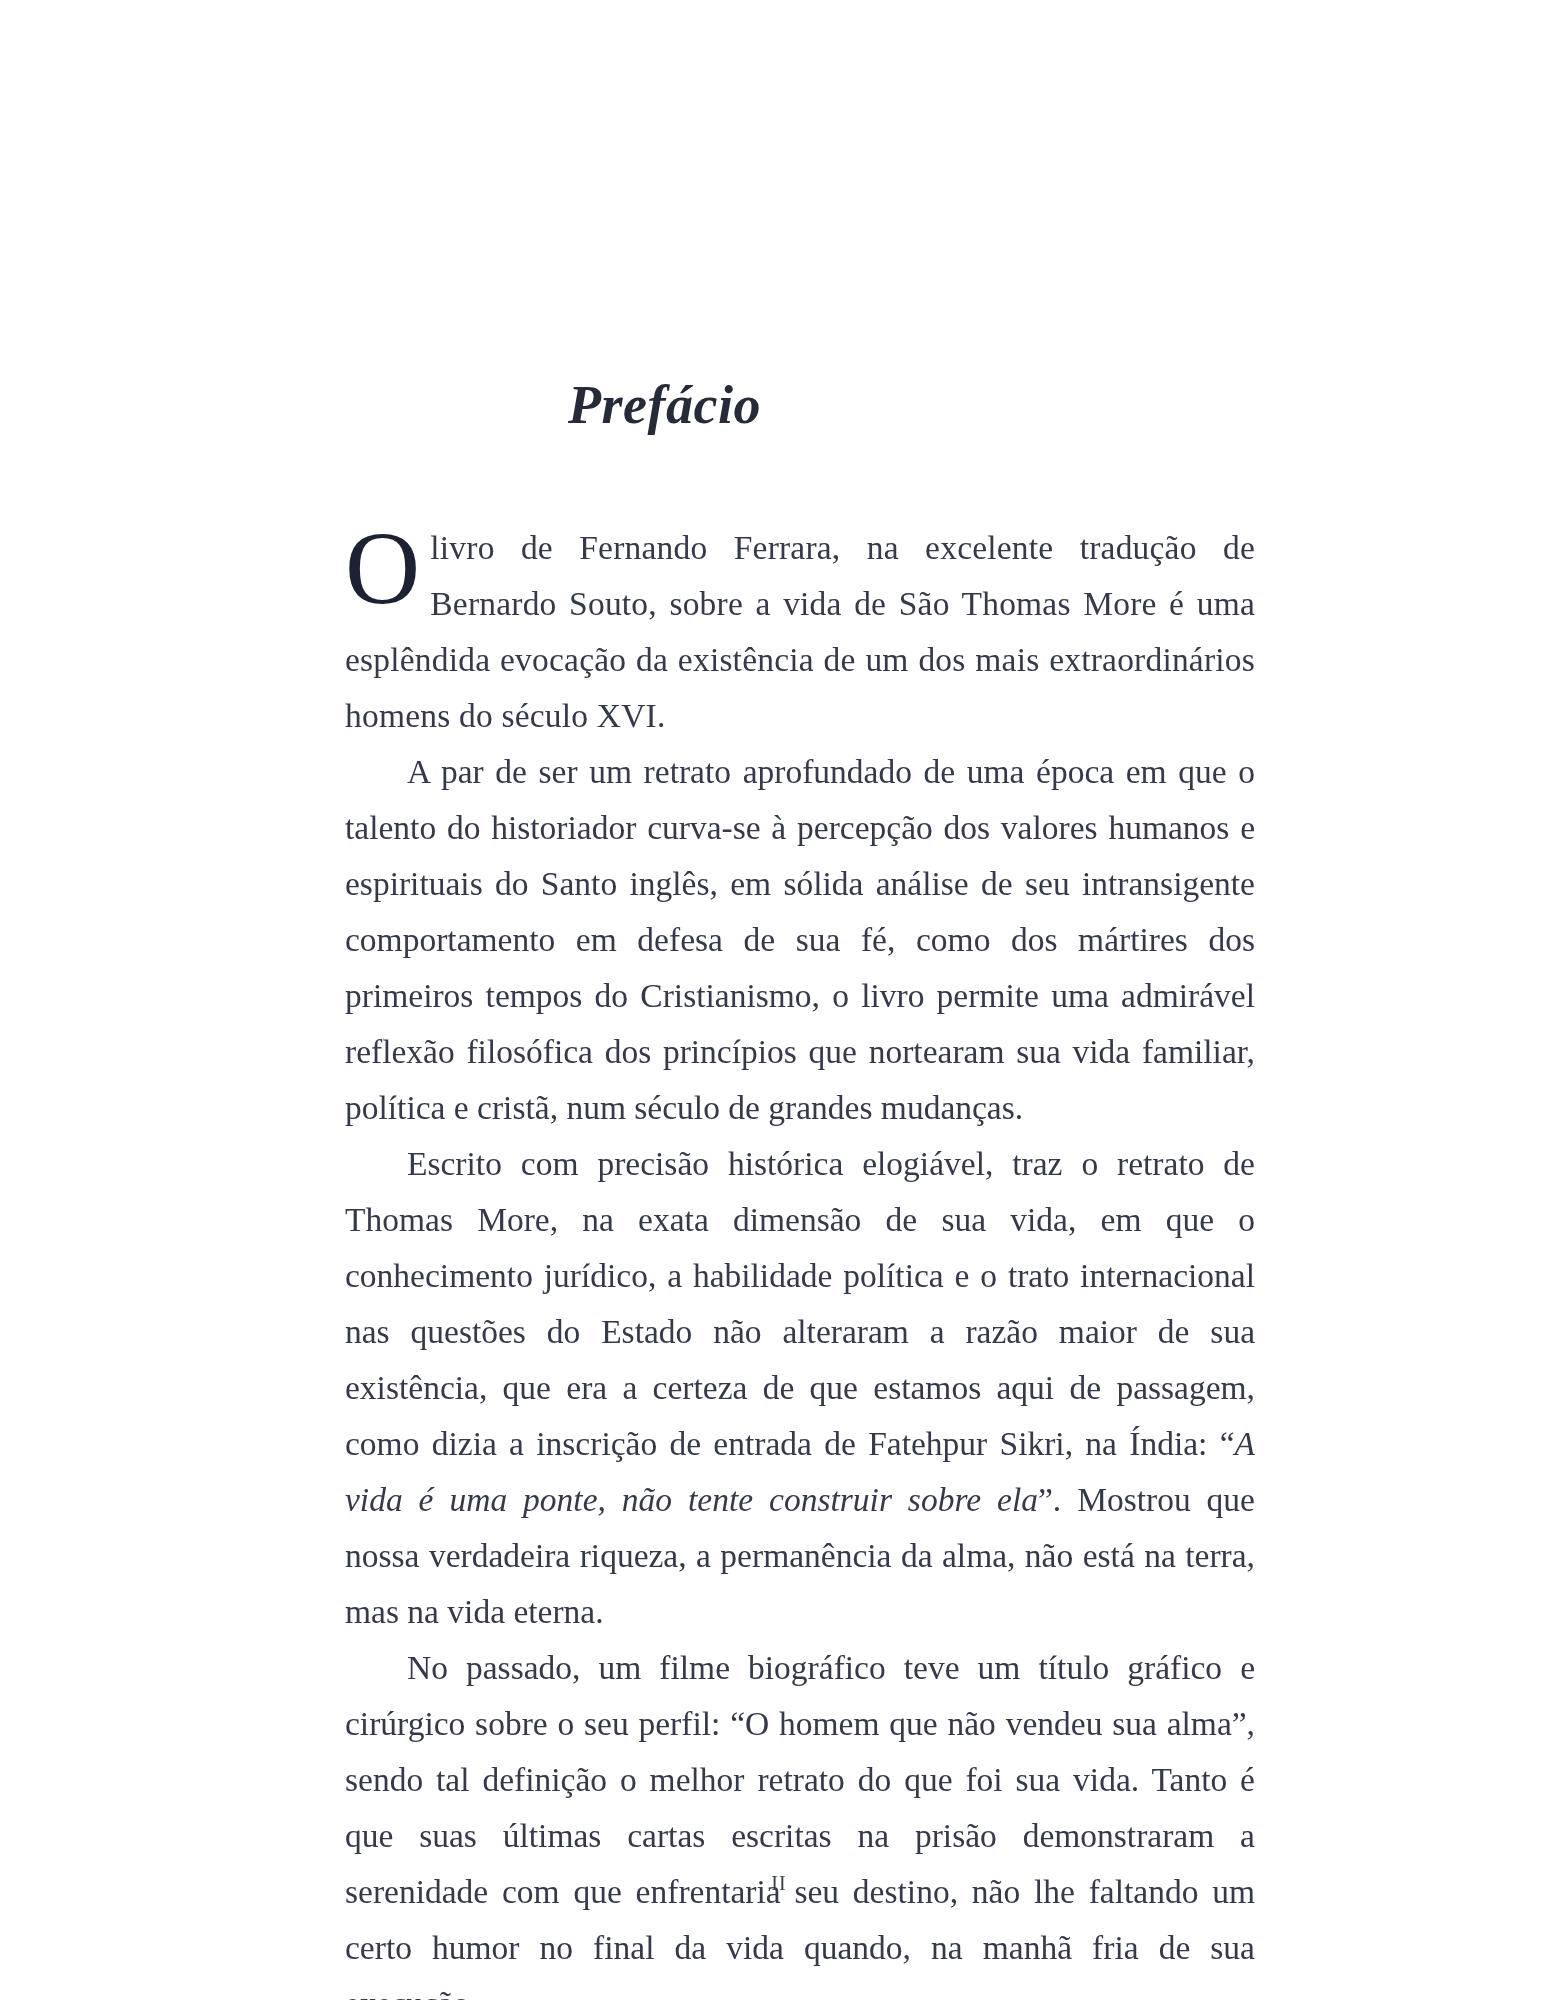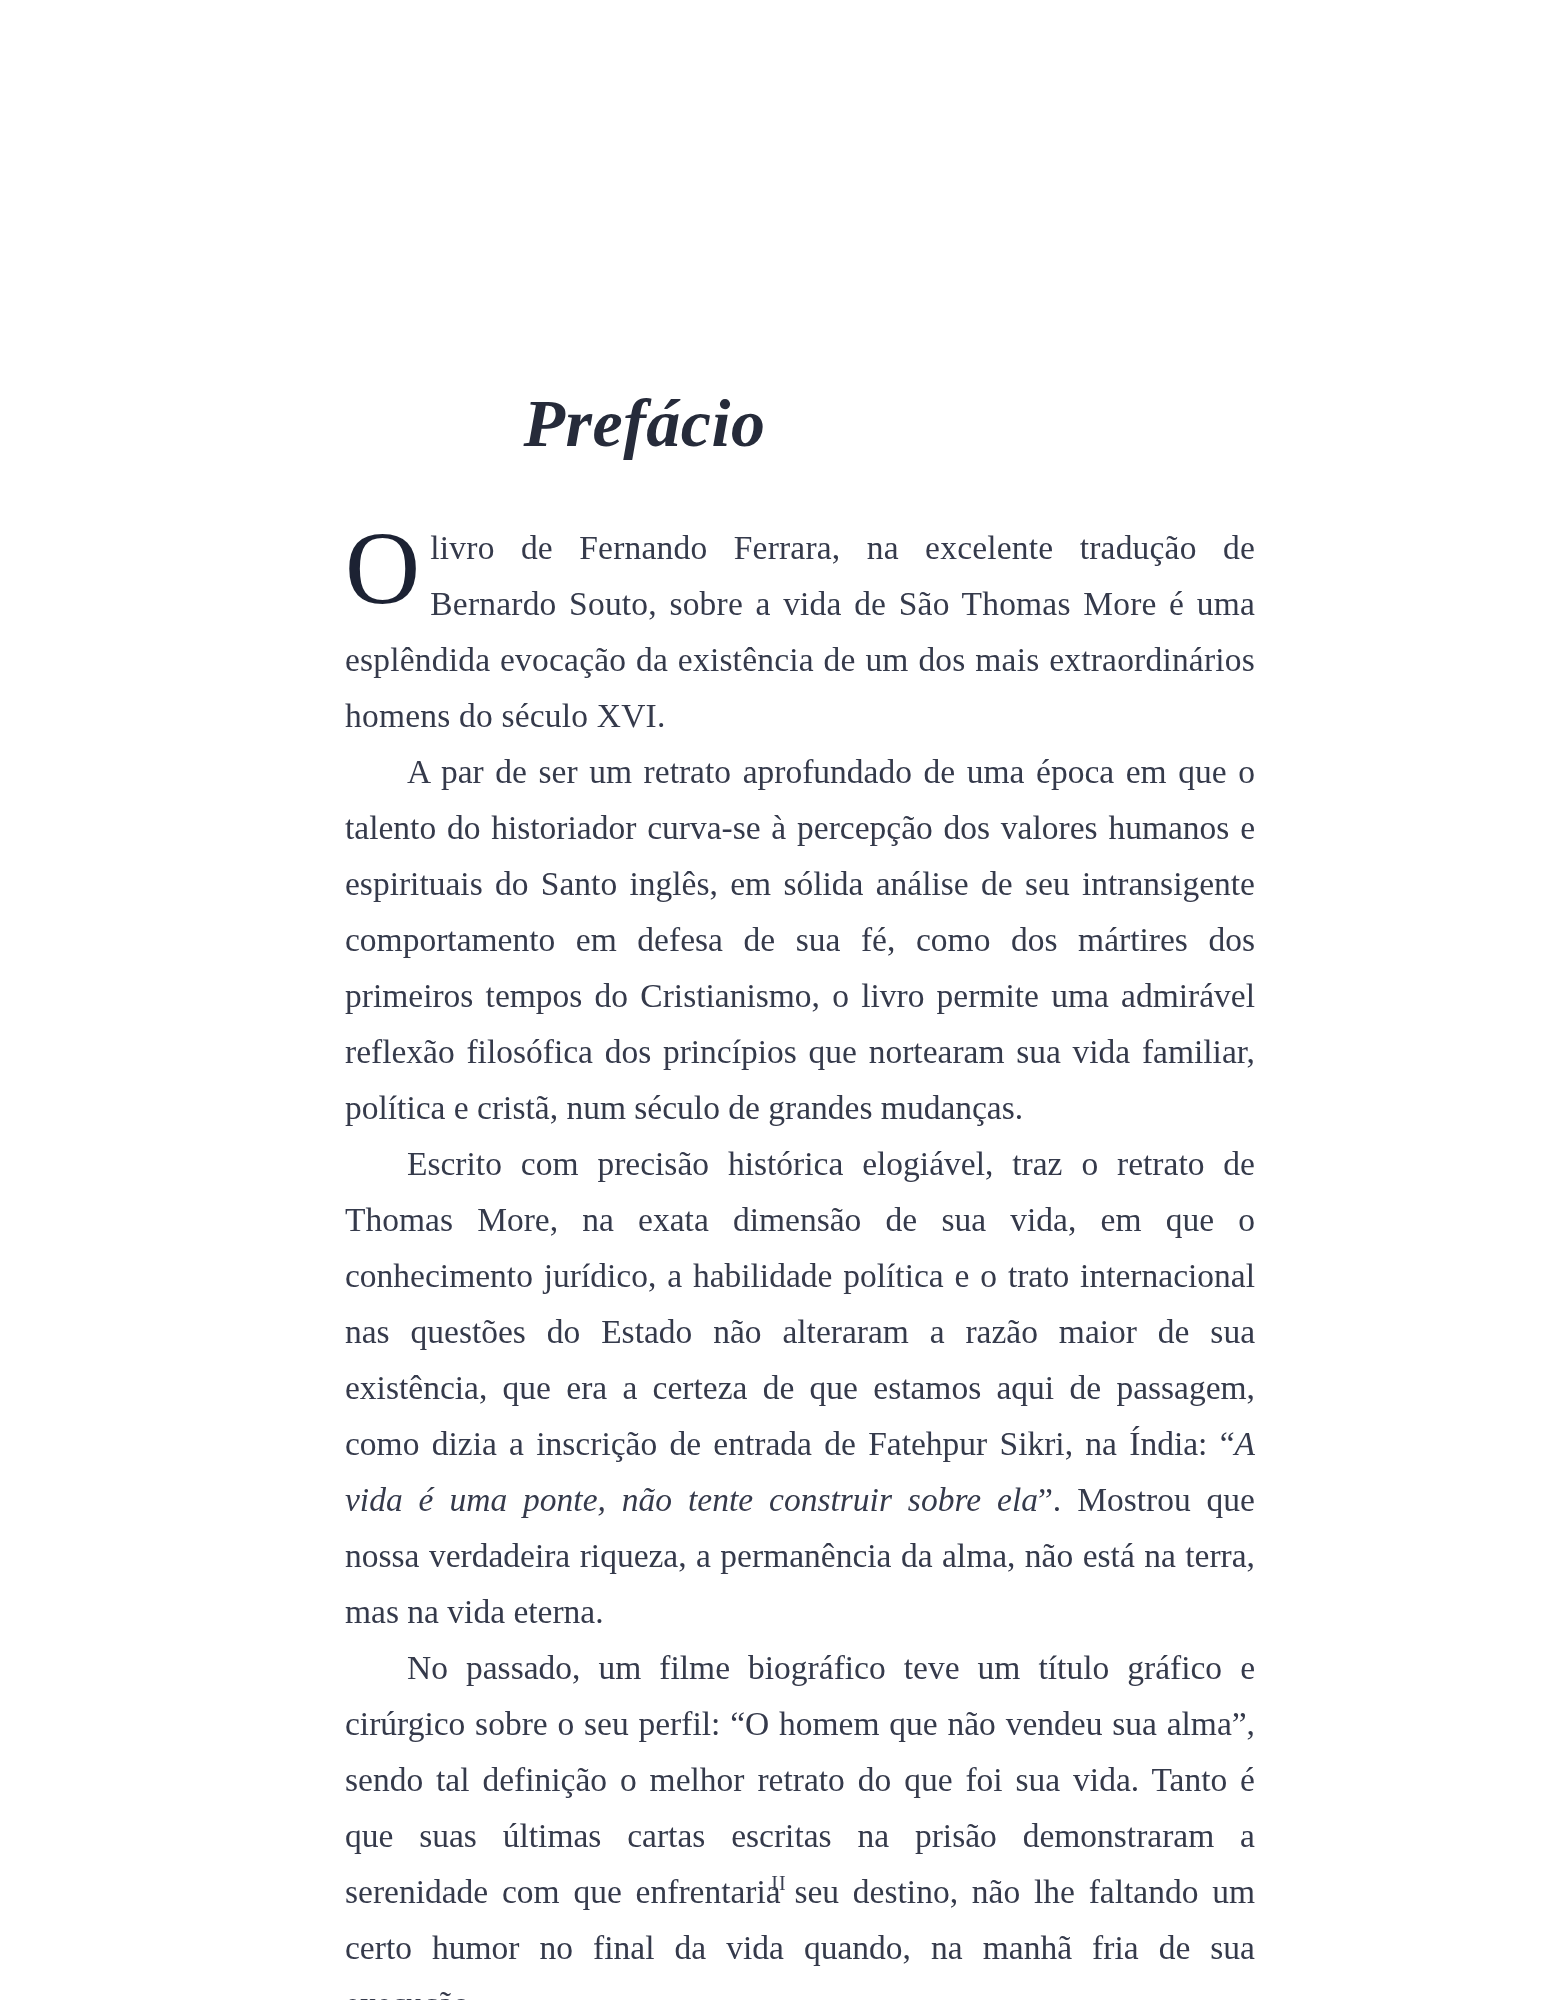--- a/index.html
+++ b/index.html
@@ -20,23 +20,24 @@
   }
 
   
   .page-title {
     position: absolute;
     top: 338px;
     left: 0;
     width: 1289px;
     text-align: center;
     font-style: italic;
-    font-size: 68px;
+    font-size: 54px;
     letter-spacing: 0.5px;
     color: #262b3a;
+    padding-left: 20px;
   }
 
   
   .textblock {
     position: absolute;
     top: 520px;
     left: 345px;
     width: 910px;
   }
 

